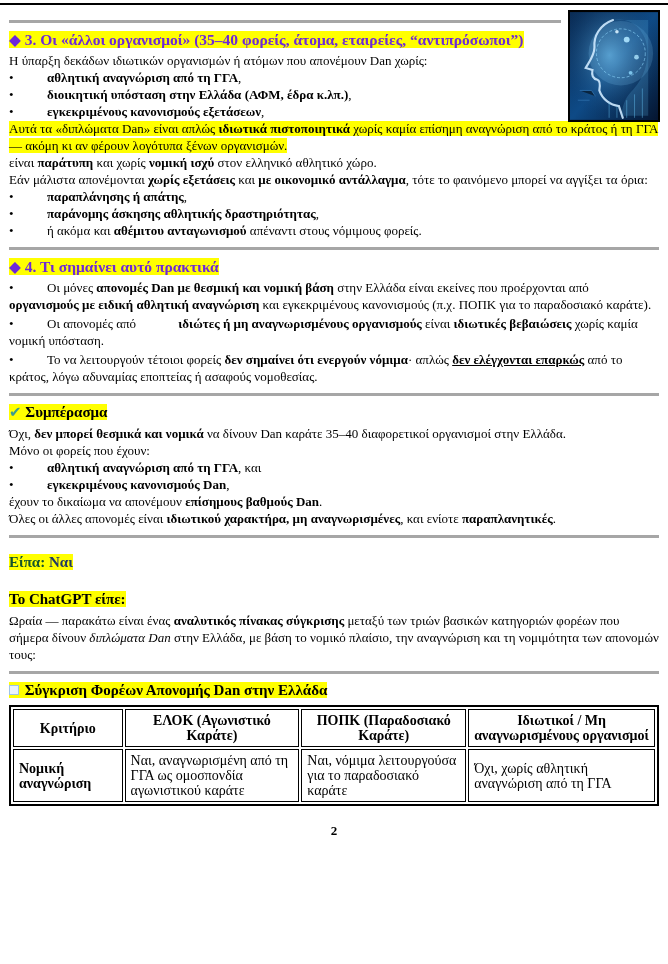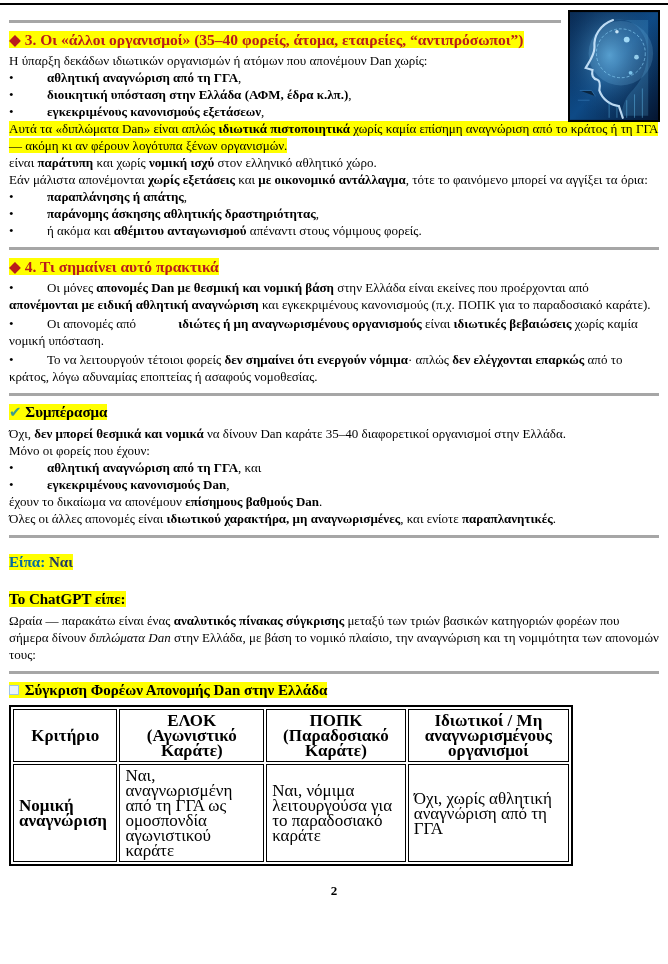--- a/index.html
+++ b/index.html
@@ -10,38 +10,38 @@
     font-size:13px; line-height:17px; color:#000;
     padding:12px 9px 0 9px; overflow:hidden;
   }
   .topline { position:absolute; top:3px; left:0; width:668px; height:2px; background:#000; }
   .ai-image {
     position:absolute; top:10px; right:8px; width:92px; height:112px;
     border:2px solid #000; background:#071c38; overflow:hidden;
   }
   .ai-image svg { display:block; width:100%; height:100%; }
   .hl { background:#ffff00; }
-  .navy { color:#b91c1c; }
+  .navy { color:#6d28d9; }
   .maroon { color:#000000; }
   .check { color:#3a9b8f; font-family:"DejaVu Sans",sans-serif; font-weight:bold; }
   .sq { display:inline-block; width:10px; height:10px; border:1.5px solid #9dc3e6; background:#eaf3fb; vertical-align:baseline; margin-right:2px; }
   .hr { height:3px; background:#a6a6a6; margin:6px 0; }
   .hr.short { width:552px; }
   .h-big { font-size:15.5px; line-height:21px; font-weight:bold; }
   .h-mid { font-size:15px; line-height:21px; font-weight:bold; }
   p { margin:0; }
   .narrow { max-width:552px; }
   .li { margin:0; }
   .blt { display:inline-block; width:38px; }
   .mt4 { margin-top:4px; } .mt6 { margin-top:6px; } .mt8 { margin-top:8px; }
   .mt14 { margin-top:14px; } .mt16 { margin-top:16px; } .mt2 { margin-top:2px; }
   table.cmp {
     border-collapse:separate; border-spacing:2px;
-    border:2px solid #000; width:564px; margin-top:4px;
-    font-size:17px; line-height:15px;
+    border:2px solid #000; width:650px; margin-top:4px;
+    font-size:14px; line-height:15px;
   }
   table.cmp th, table.cmp td { border:1px solid #000; padding:3px 5px; vertical-align:middle; }
   table.cmp th { font-weight:bold; text-align:center; }
   table.cmp td { text-align:left; }
   td.crit { font-weight:bold; }
   .col1 { width:110px; } .col2 { width:176px; } .col3 { width:166px; } .col4 { width:188px; }
   .pagenum { text-align:center; font-weight:bold; font-size:13px; margin-top:16px; }
 </style>
 </head>
 <body>
@@ -96,41 +96,41 @@
   <p><span>Εάν μάλιστα απονέμονται </span><span style="font-weight: bold;">χωρίς εξετάσεις</span><span> και </span><span style="font-weight: bold;">με οικονομικό αντάλλαγμα</span><span>, τότε το φαινόμενο μπορεί να αγγίξει τα όρια:</span></p>
 
   <div class="li"><span class="blt">•</span><span><span style="font-weight: bold;">παραπλάνησης ή απάτης</span><span>,</span></span></div>
   <div class="li"><span class="blt">•</span><span><span style="font-weight: bold;">παράνομης άσκησης αθλητικής δραστηριότητας</span><span>,</span></span></div>
   <div class="li"><span class="blt">•</span><span><span>ή ακόμα και </span><span style="font-weight: bold;">αθέμιτου ανταγωνισμού</span><span> απέναντι στους νόμιμους φορείς.</span></span></div>
 
   <div class="hr mt8"></div>
 
   <h2 class="h-big navy mt6"><span class="hl"><span>◆</span> <span>4. Τι σημαίνει αυτό πρακτικά</span></span></h2>
 
-  <div class="li mt2"><span class="blt">•</span><span><span>Οι μόνες </span><span style="font-weight: bold;">απονομές Dan με θεσμική και νομική βάση</span><span> στην Ελλάδα είναι εκείνες που προέρχονται από </span><span style="font-weight: bold;">απονέμονται με ειδική αθλητική αναγνώριση</span><span> και εγκεκριμένους κανονισμούς (π.χ. ΠΟΠΚ για το παραδοσιακό καράτε).</span></span></div>
+  <div class="li mt2"><span class="blt">•</span><span><span>Οι μόνες </span><span style="font-weight: bold;">απονομές Dan με θεσμική και νομική βάση</span><span> στην Ελλάδα είναι εκείνες που προέρχονται από </span><span style="font-weight: bold;">οργανισμούς με ειδική αθλητική αναγνώριση</span><span> και εγκεκριμένους κανονισμούς (π.χ. ΠΟΠΚ για το παραδοσιακό καράτε).</span></span></div>
   <div class="li mt2"><span class="blt">•</span><span><span>Οι απονομές από </span><span style="font-weight: bold; margin-left: 39px;">ιδιώτες ή μη αναγνωρισμένους οργανισμούς</span><span> είναι </span><span style="font-weight: bold;">ιδιωτικές βεβαιώσεις</span><span> χωρίς καμία νομική υπόσταση.</span></span></div>
-  <div class="li mt2"><span class="blt">•</span><span><span>Το να λειτουργούν τέτοιοι φορείς </span><span style="font-weight: bold;">δεν σημαίνει ότι ενεργούν νόμιμα</span><span>· απλώς </span><span style="font-weight: bold;">δεν ελέγχονται επαρκώς</span><span> από το κράτος, λόγω αδυναμίας εποπτείας ή ασαφούς νομοθεσίας.</span></span></div>
+  <div class="li mt2"><span class="blt">•</span><span><span>Το να λειτουργούν τέτοιοι φορείς </span><span style="font-weight: bold;">δεν σημαίνει ότι ενεργούν νόμιμα</span><span>· απλώς </span><span style="font-weight: bold; text-decoration: underline;">δεν ελέγχονται επαρκώς</span><span> από το κράτος, λόγω αδυναμίας εποπτείας ή ασαφούς νομοθεσίας.</span></span></div>
 
   <div class="hr mt8"></div>
 
   <h2 class="h-mid mt6"><span class="hl"><span class="check">✔</span> <span>Συμπέρασμα</span></span></h2>
 
   <p class="mt2"><span>Όχι, </span><span style="font-weight: bold;">δεν μπορεί θεσμικά και νομικά</span><span> να δίνουν Dan καράτε 35–40 διαφορετικοί οργανισμοί στην Ελλάδα.</span></p>
   <p>Μόνο οι φορείς που έχουν:</p>
 
   <div class="li"><span class="blt">•</span><span><span style="font-weight: bold;">αθλητική αναγνώριση από τη ΓΓΑ</span><span>, και</span></span></div>
   <div class="li"><span class="blt">•</span><span><span style="font-weight: bold;">εγκεκριμένους κανονισμούς Dan</span><span>,</span></span></div>
 
   <p><span>έχουν το δικαίωμα να απονέμουν </span><span style="font-weight: bold;">επίσημους βαθμούς Dan</span><span>.</span></p>
   <p><span>Όλες οι άλλες απονομές είναι </span><span style="font-weight: bold;">ιδιωτικού χαρακτήρα, μη αναγνωρισμένες</span><span>, και ενίοτε </span><span style="font-weight: bold;">παραπλανητικές</span><span>.</span></p>
 
   <div class="hr mt8"></div>
 
 
-  <h2 class="h-mid mt14"><span class="hl"><span style="font-weight: bold; color: #0369a1;">Είπα:</span><span style="font-weight: bold;">  </span><span style="font-weight: bold; color: rgb(31, 56, 100);">Ναι</span></span></h2>
+  <h2 class="h-mid mt14"><span class="hl"><span style="font-weight: bold; color: #14532d;">Είπα:</span><span style="font-weight: bold;">  </span><span style="font-weight: bold; color: rgb(31, 56, 100);">Ναι</span></span></h2>
 
   <h2 class="h-mid maroon mt16"><span class="hl">Το ChatGPT είπε:</span></h2>
 
   <p class="mt2"><span>Ωραία — παρακάτω είναι ένας </span><span style="font-weight: bold;">αναλυτικός πίνακας σύγκρισης</span><span> μεταξύ των τριών βασικών κατηγοριών φορέων που σήμερα δίνουν </span><span style="font-style: italic;">διπλώματα Dan</span><span> στην Ελλάδα, με βάση το νομικό πλαίσιο, την αναγνώριση και τη νομιμότητα των απονομών τους:</span></p>
 
   <div class="hr mt8"></div>
 
   <h2 class="h-mid mt4"><span class="hl"><span class="sq"></span> <span class="maroon">Σύγκριση Φορέων Απονομής Dan στην Ελλάδα</span></span></h2>
 
   <table class="cmp">

